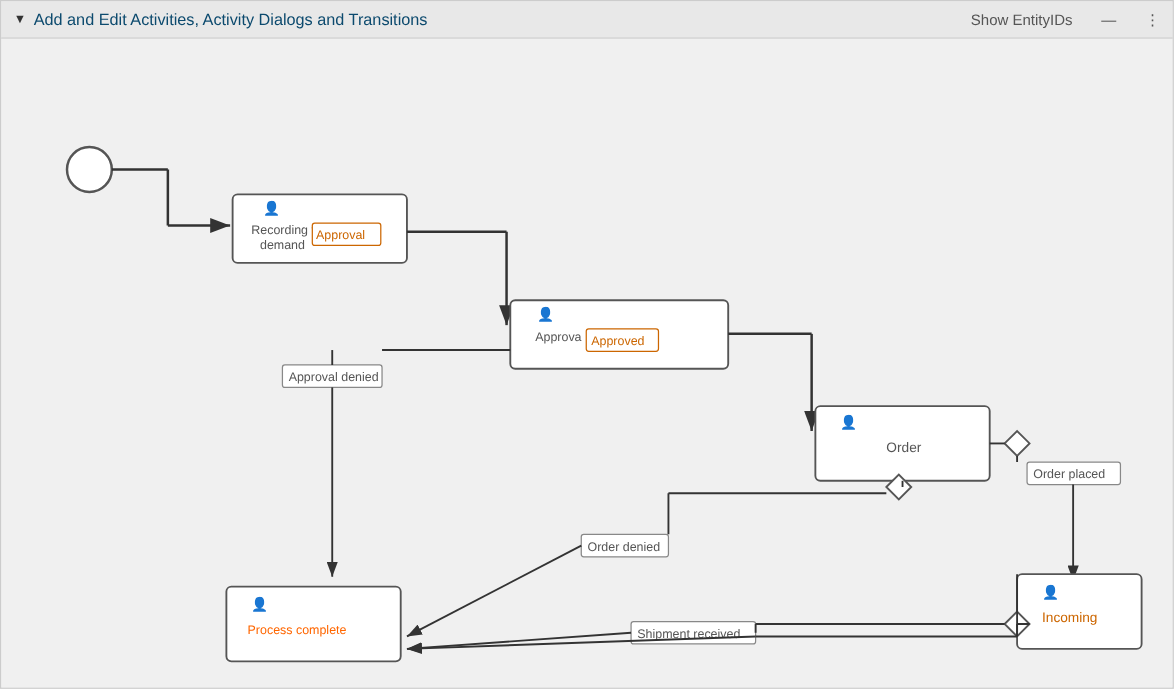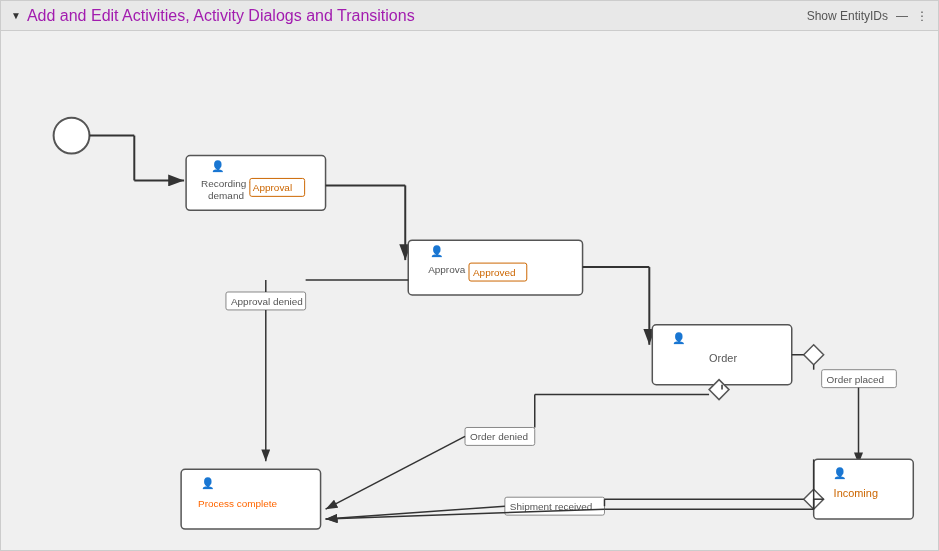--- a/index.html
+++ b/index.html
@@ -34,27 +34,27 @@
     .title-left {
       display: flex;
       align-items: center;
       gap: 6px;
     }
     .title-arrow {
       color: #333;
       font-size: 10px;
     }
     .title-text {
-      color: #a21caf;
-      font-size: 16px;
+      color: #0c4a6e;
+      font-size: 13px;
     }
     .title-right {
       display: flex;
       align-items: center;
-      gap: 8px;
+      gap: 23px;
       color: #555;
       font-size: 12px;
     }
     .diagram-area {
       position: absolute;
       top: 30px;
       left: 0;
       right: 0;
       bottom: 0;
       background: #f0f0f0;

